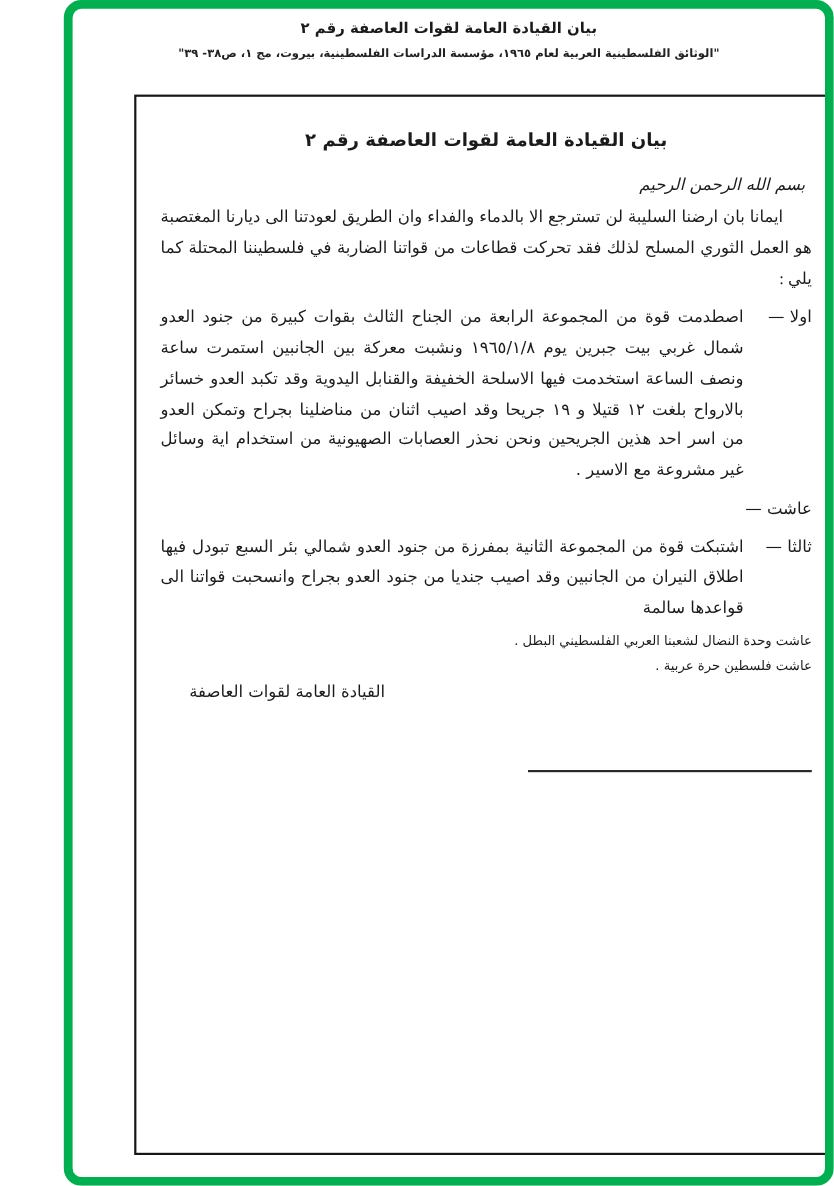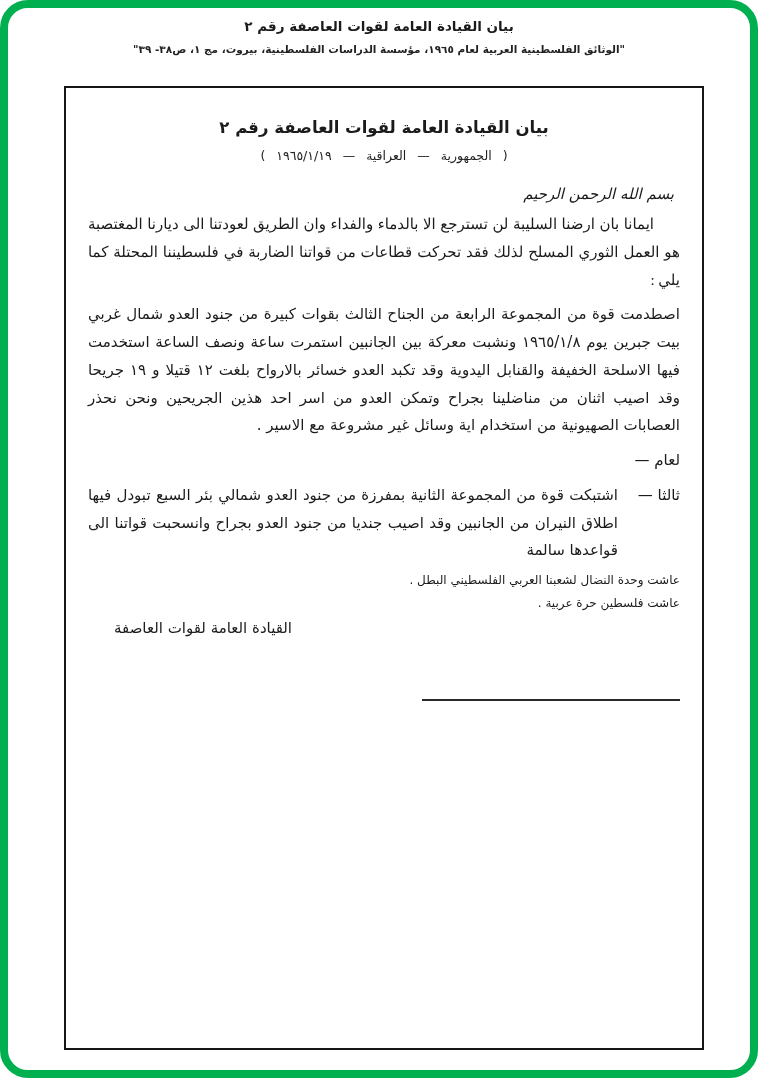--- a/index.html
+++ b/index.html
@@ -4,24 +4,24 @@
 <style>
   * { margin: 0; padding: 0; box-sizing: border-box; }
   html, body { width: 758px; height: 1078px; }
   body {
     background: #ffffff;
     font-family: "DejaVu Sans", sans-serif;
     color: #1b1b1b;
   }
   .page {
     position: relative;
-    width: 758px;
+    width: 700px;
     height: 1078px;
     border: 8px solid #00b050;
-    border-radius: 28px;
+    border-radius: 16px;
     background: #ffffff;
     overflow: hidden;
     direction: rtl;
   }
   .outer-header {
     text-align: center;
     padding-top: 10px;
   }
   .hdr-title {
     font-size: 13.5px;
@@ -114,32 +114,32 @@
 
   <div class="outer-header">
     <div class="hdr-title">بيان القيادة العامة لقوات العاصفة رقم ٢</div>
     <div class="hdr-source">"الوثائق الفلسطينية العربية لعام ١٩٦٥، مؤسسة الدراسات الفلسطينية، بيروت، مج ١، ص٣٨- ٣٩"</div>
   </div>
 
   <div class="doc-box">
 
     <div class="doc-title">بيان القيادة العامة لقوات العاصفة رقم ٢</div>
 
-    <div class="doc-subtitle">( الجمهورية — العراقية — ١٩٦٥/١/١٩ )</div>
 
     <div class="basmala">بسم الله الرحمن الرحيم</div>
 
     <p class="intro">ايمانا بان ارضنا السليبة لن تسترجع الا بالدماء والفداء وان الطريق لعودتنا الى ديارنا المغتصبة هو العمل الثوري المسلح لذلك فقد تحركت قطاعات من قواتنا الضاربة في فلسطيننا المحتلة كما يلي :</p>
 
     <div class="item">
+      <span class="item-label">اولا —</span>
       <span class="item-text">اصطدمت قوة من المجموعة الرابعة من الجناح الثالث بقوات كبيرة من جنود العدو شمال غربي بيت جبرين يوم ١٩٦٥/١/٨ ونشبت معركة بين الجانبين استمرت ساعة ونصف الساعة استخدمت فيها الاسلحة الخفيفة والقنابل اليدوية وقد تكبد العدو خسائر بالارواح بلغت ١٢ قتيلا و ١٩ جريحا وقد اصيب اثنان من مناضلينا بجراح وتمكن العدو من اسر احد هذين الجريحين ونحن نحذر العصابات الصهيونية من استخدام اية وسائل غير مشروعة مع الاسير .</span>
     </div>
 
     <div class="item">
-      <span class="item-label">لعام —</span>
+      <span class="item-label">عاشت —</span>
     </div>
 
     <div class="item">
       <span class="item-label">ثالثا —</span>
       <span class="item-text">اشتبكت قوة من المجموعة الثانية بمفرزة من جنود العدو شمالي بئر السبع تبودل فيها اطلاق النيران من الجانبين وقد اصيب جنديا من جنود العدو بجراح وانسحبت قواتنا الى قواعدها سالمة</span>
     </div>
 
     <div class="closing">
       <div>عاشت وحدة النضال لشعبنا العربي الفلسطيني البطل .</div>
       <div>عاشت فلسطين حرة عربية .</div>

